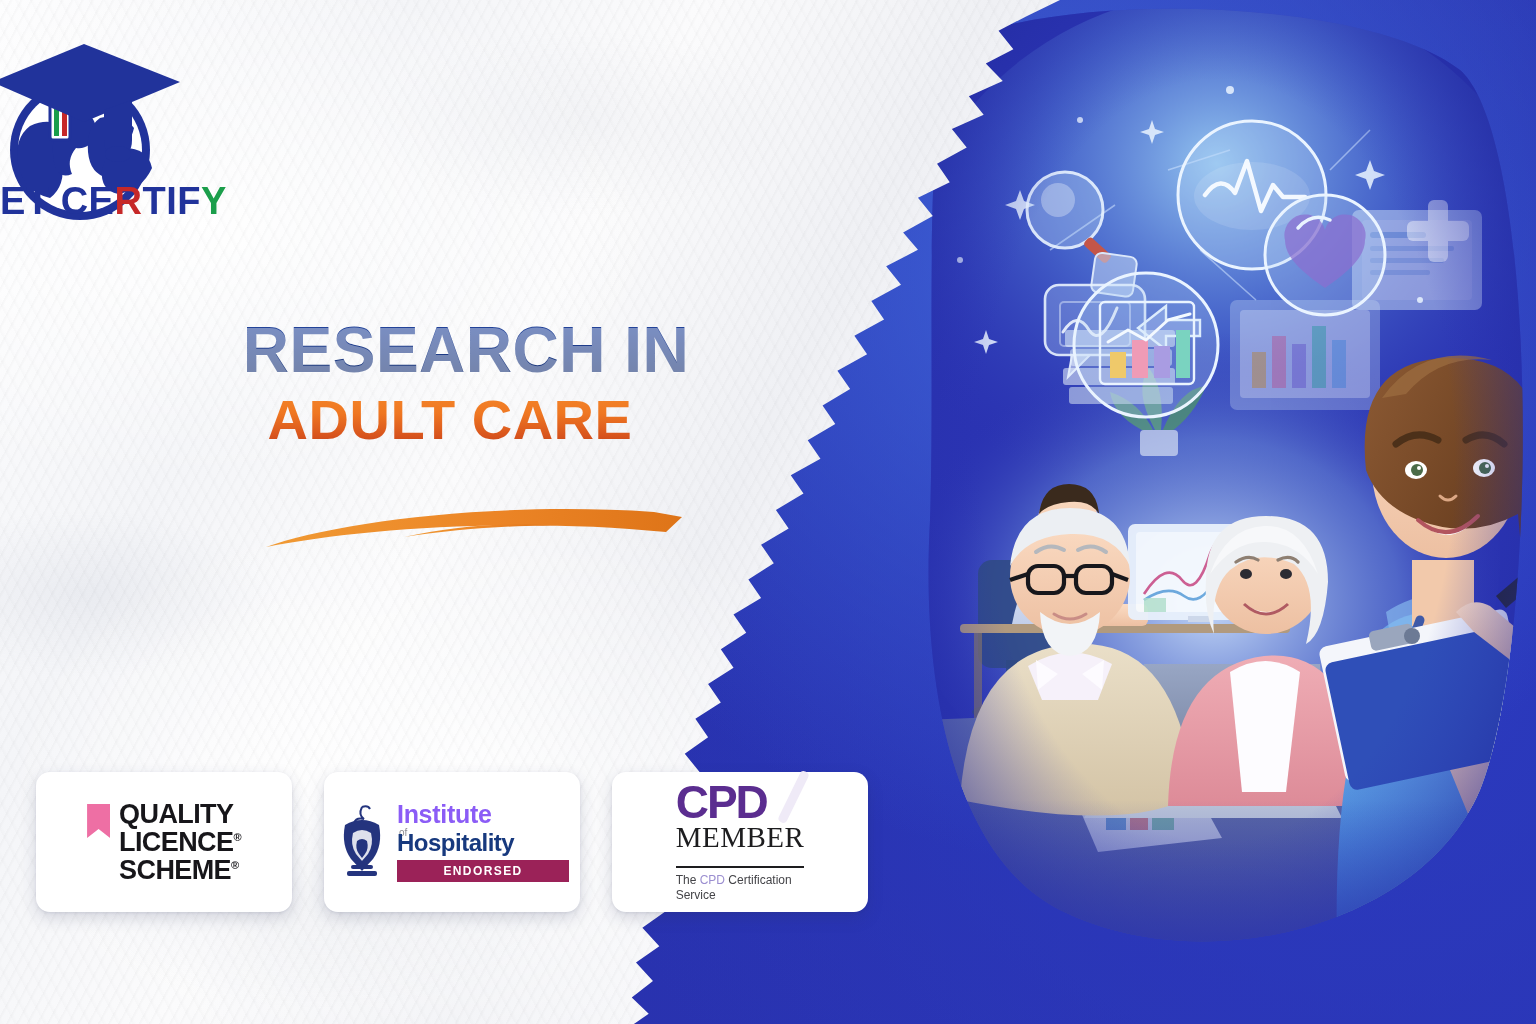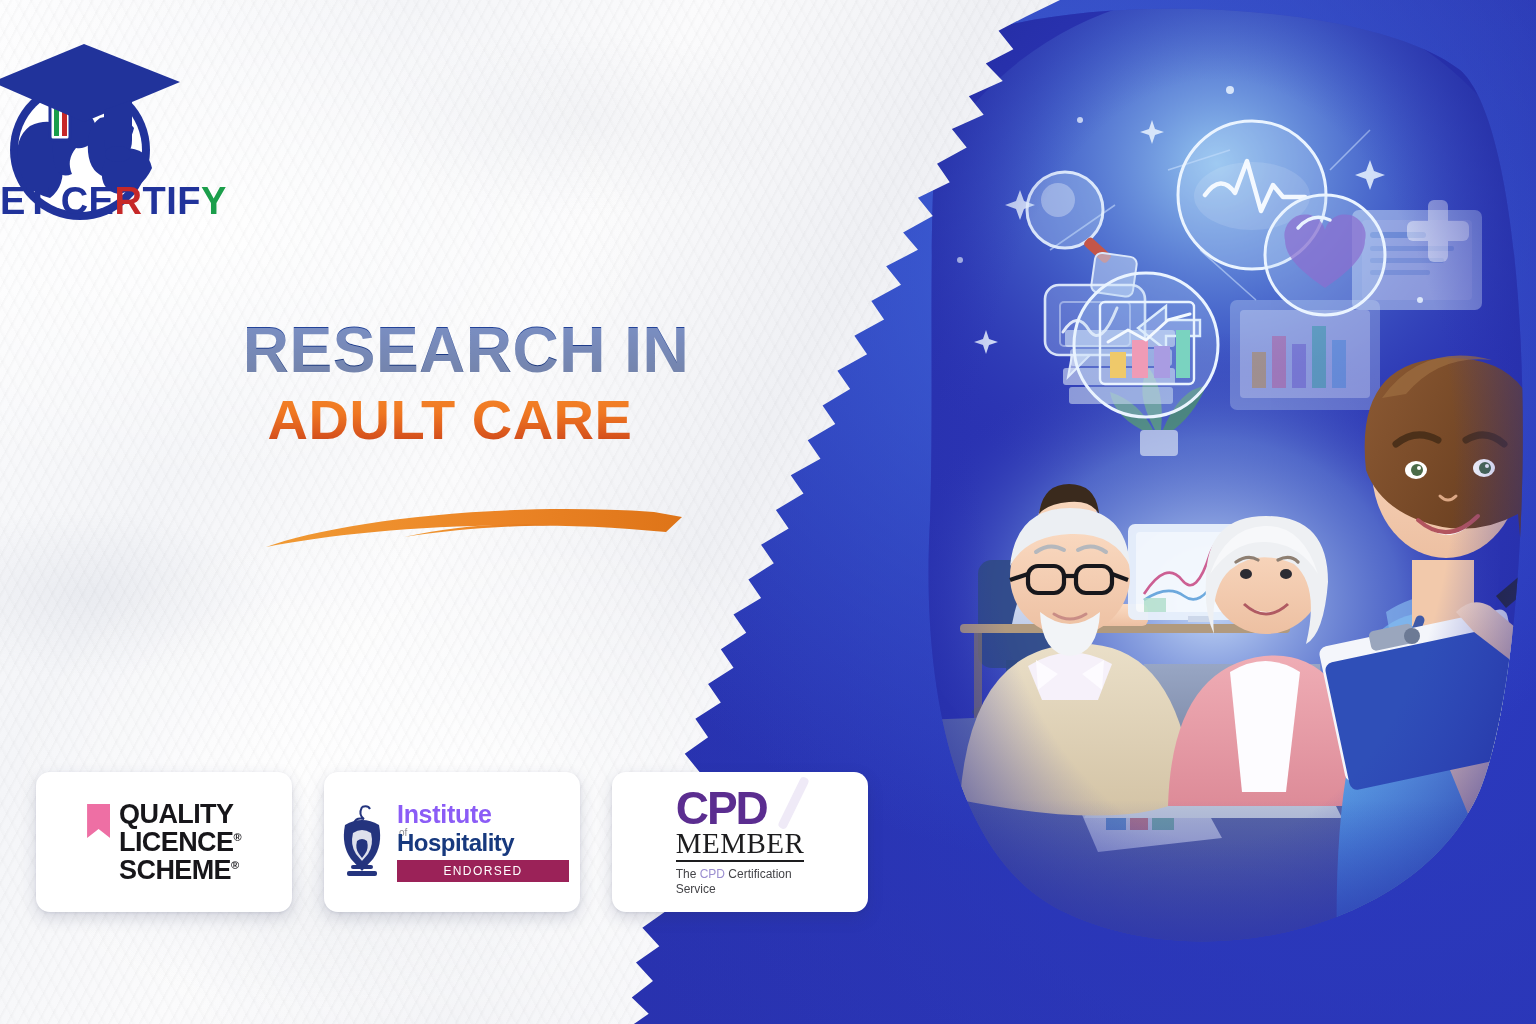--- a/index.html
+++ b/index.html
@@ -85,28 +85,28 @@
   .qls-txt sup{font-size:11px;vertical-align:super;}
   .ribbon{width:23px;height:34px;background:#ee6fa4;margin-top:4px;
     clip-path:polygon(0 0,100% 0,100% 100%,50% 74%,0 100%);}
   
   .ioh{display:flex;align-items:center;gap:8px;}
   .ioh-crest{width:54px;height:78px;flex:0 0 54px;}
   .ioh-words{display:flex;flex-direction:column;}
   .ioh-1{font-size:25px;color:#8b5cf6;font-weight:bold;line-height:1;letter-spacing:-.3px;}
   .ioh-of{font-size:10px;color:#8d8d92;line-height:1;margin:1px 0 0 2px;}
   .ioh-2{font-size:24px;color:#17397e;font-weight:bold;line-height:1.02;letter-spacing:-.5px;margin-top:-7px;}
-  .ioh-end{margin-top:5px;background:#9b2258;color:#fff;font-size:12px;font-weight:normal;
+  .ioh-end{margin-top:5px;background:#9b2258;color:#fff;font-size:12px;font-weight:bold;
     letter-spacing:1.4px;text-align:center;padding:4px 0;width:172px;}
   
   .cpd{position:relative;}
   .cpd-1{font-size:46px;font-weight:bold;color:#5b2d90;letter-spacing:-2px;line-height:.92;
     font-family:"Liberation Sans", sans-serif;}
   .cpd-2{font-size:29px;color:#1d1d1f;letter-spacing:.5px;line-height:1;
-    font-family:"Liberation Serif", serif;border-bottom:2px solid #1d1d1f;padding-bottom:2px;display:inline-block;}
+    font-family:"Liberation Serif", serif;border-bottom:2px solid #1d1d1f;padding-bottom:14px;display:inline-block;}
   .cpd-3{font-size:12px;color:#444448;line-height:1.25;margin-top:5px;}
   .cpd-3 .hl{color:#9b8ed0;}
   .cpd-streak{position:absolute;right:6px;top:-12px;width:9px;height:56px;background:#efeaf7;
     transform:rotate(26deg);border-radius:4px;}
 </style>
 </head>
 <body>
 
 <div class="stage">
 

